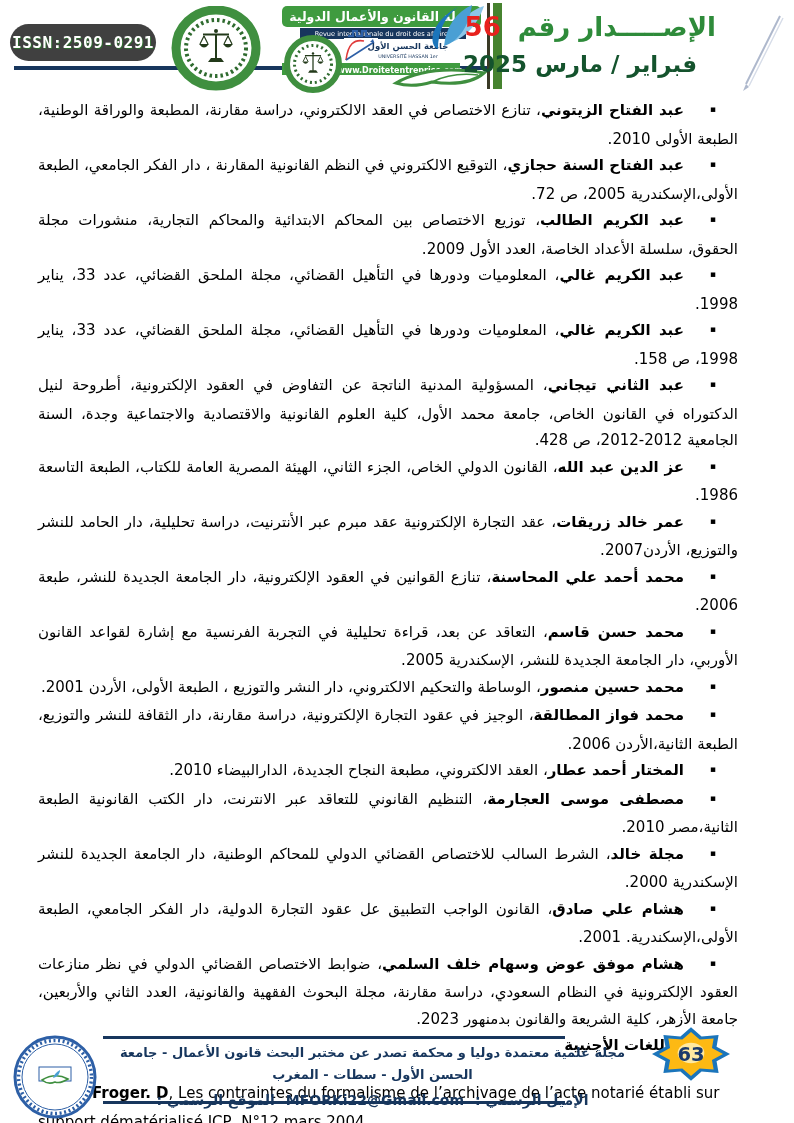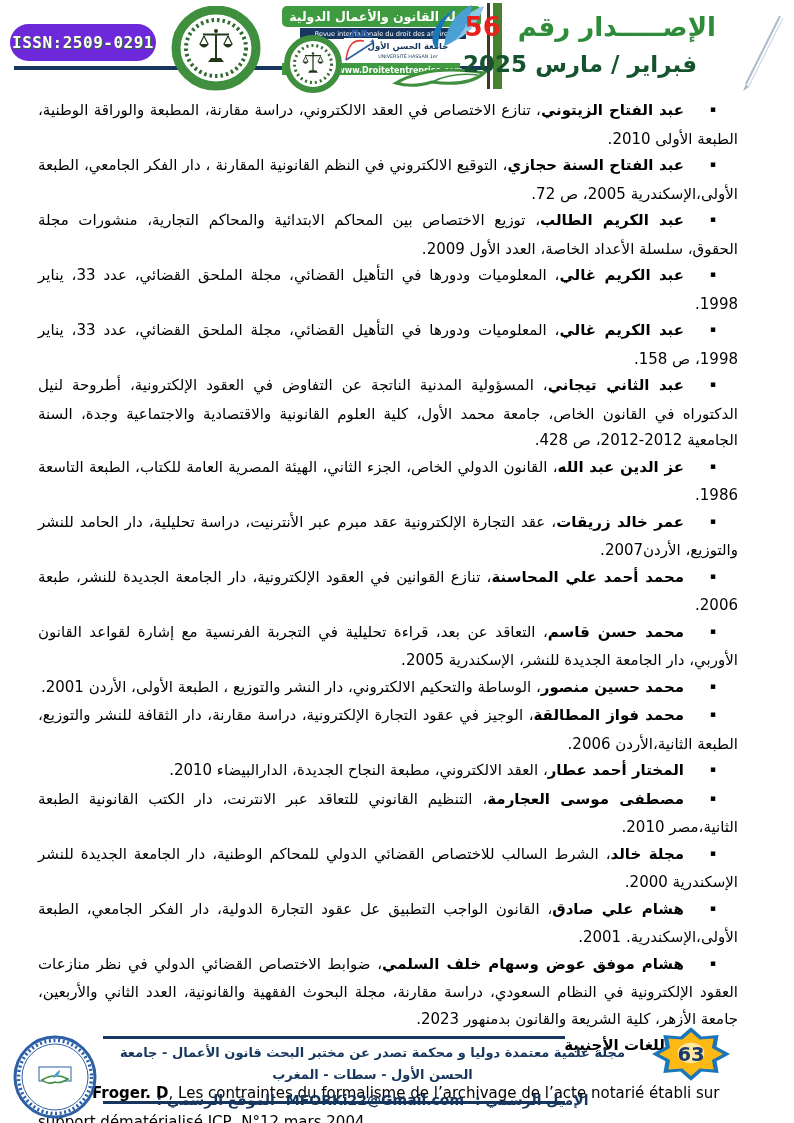--- a/index.html
+++ b/index.html
@@ -1,20 +1,20 @@
 <!DOCTYPE html>
 <html lang="ar"><head>
 <meta charset="utf-8">
 <style>
   html,body{margin:0;padding:0;background:#e9e9e9;}
   .page{position:relative;width:794px;height:1123px;background:#ffffff;margin:0 auto;
         overflow:hidden;font-family:"DejaVu Sans",sans-serif;}
   
   .hdr{position:absolute;top:0;left:0;width:794px;height:96px;}
-  .issn-pill{position:absolute;left:10px;top:24px;width:146px;height:37px;background:#6d28d9;
+  .issn-pill{position:absolute;left:10px;top:24px;width:146px;height:37px;background:#404040;
              border-radius:19px;display:flex;align-items:center;justify-content:center;}
   .issn-pill span{color:#fff;font-family:"DejaVu Sans Mono",monospace;font-weight:bold;
                   font-size:16px;letter-spacing:.5px;text-shadow:1px 1px 0 #2f6b2f;}
   .hdr-underline{position:absolute;left:14px;top:66px;width:474px;height:3.5px;background:#17365d;}
   .bar{position:absolute;top:3px;height:86px;}
   .bar-dark{left:487px;width:3px;background:#3a3a26;}
   .bar-green{left:493px;width:9px;background:#46832f;}
   .issue-line{position:absolute;left:500px;top:4px;width:216px;direction:rtl;
               font-weight:bold;font-size:26px;white-space:nowrap;margin-top:8px;}
   .issue-line .lbl{color:#2e8b3a;}

